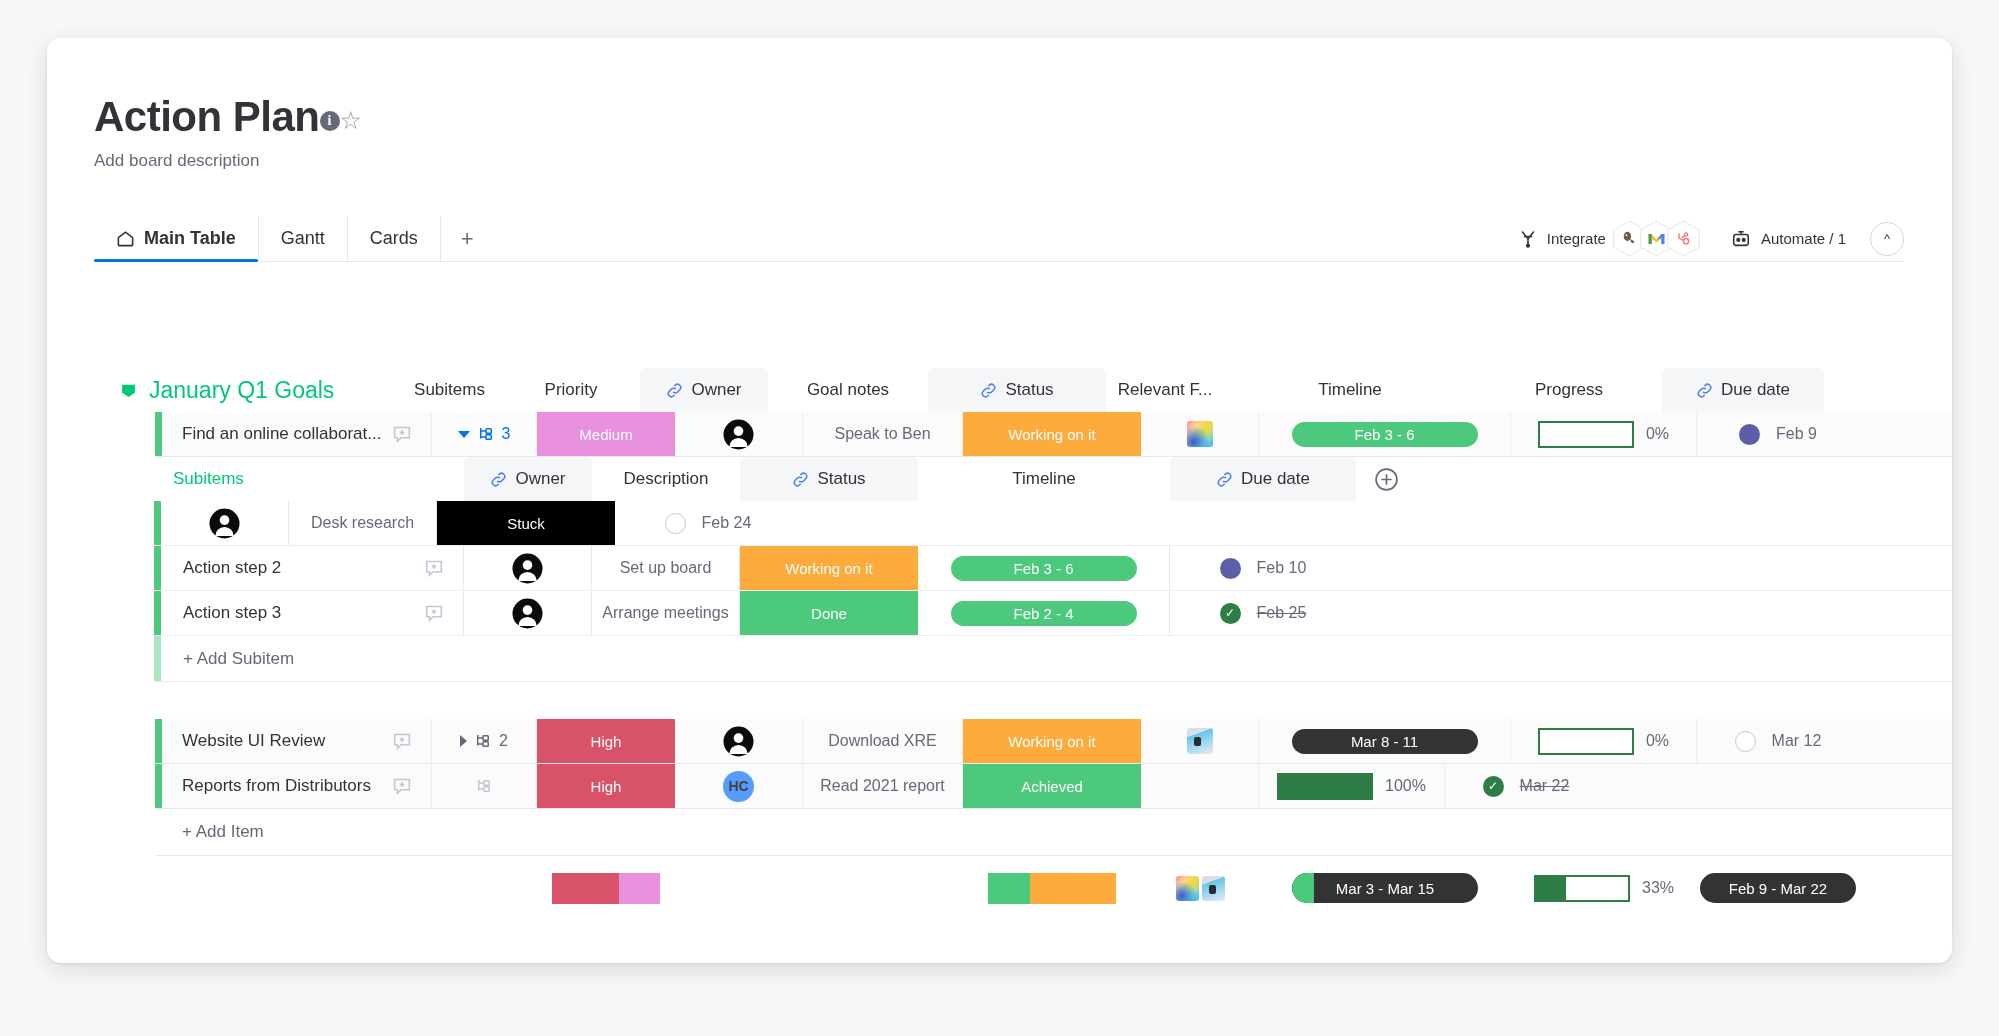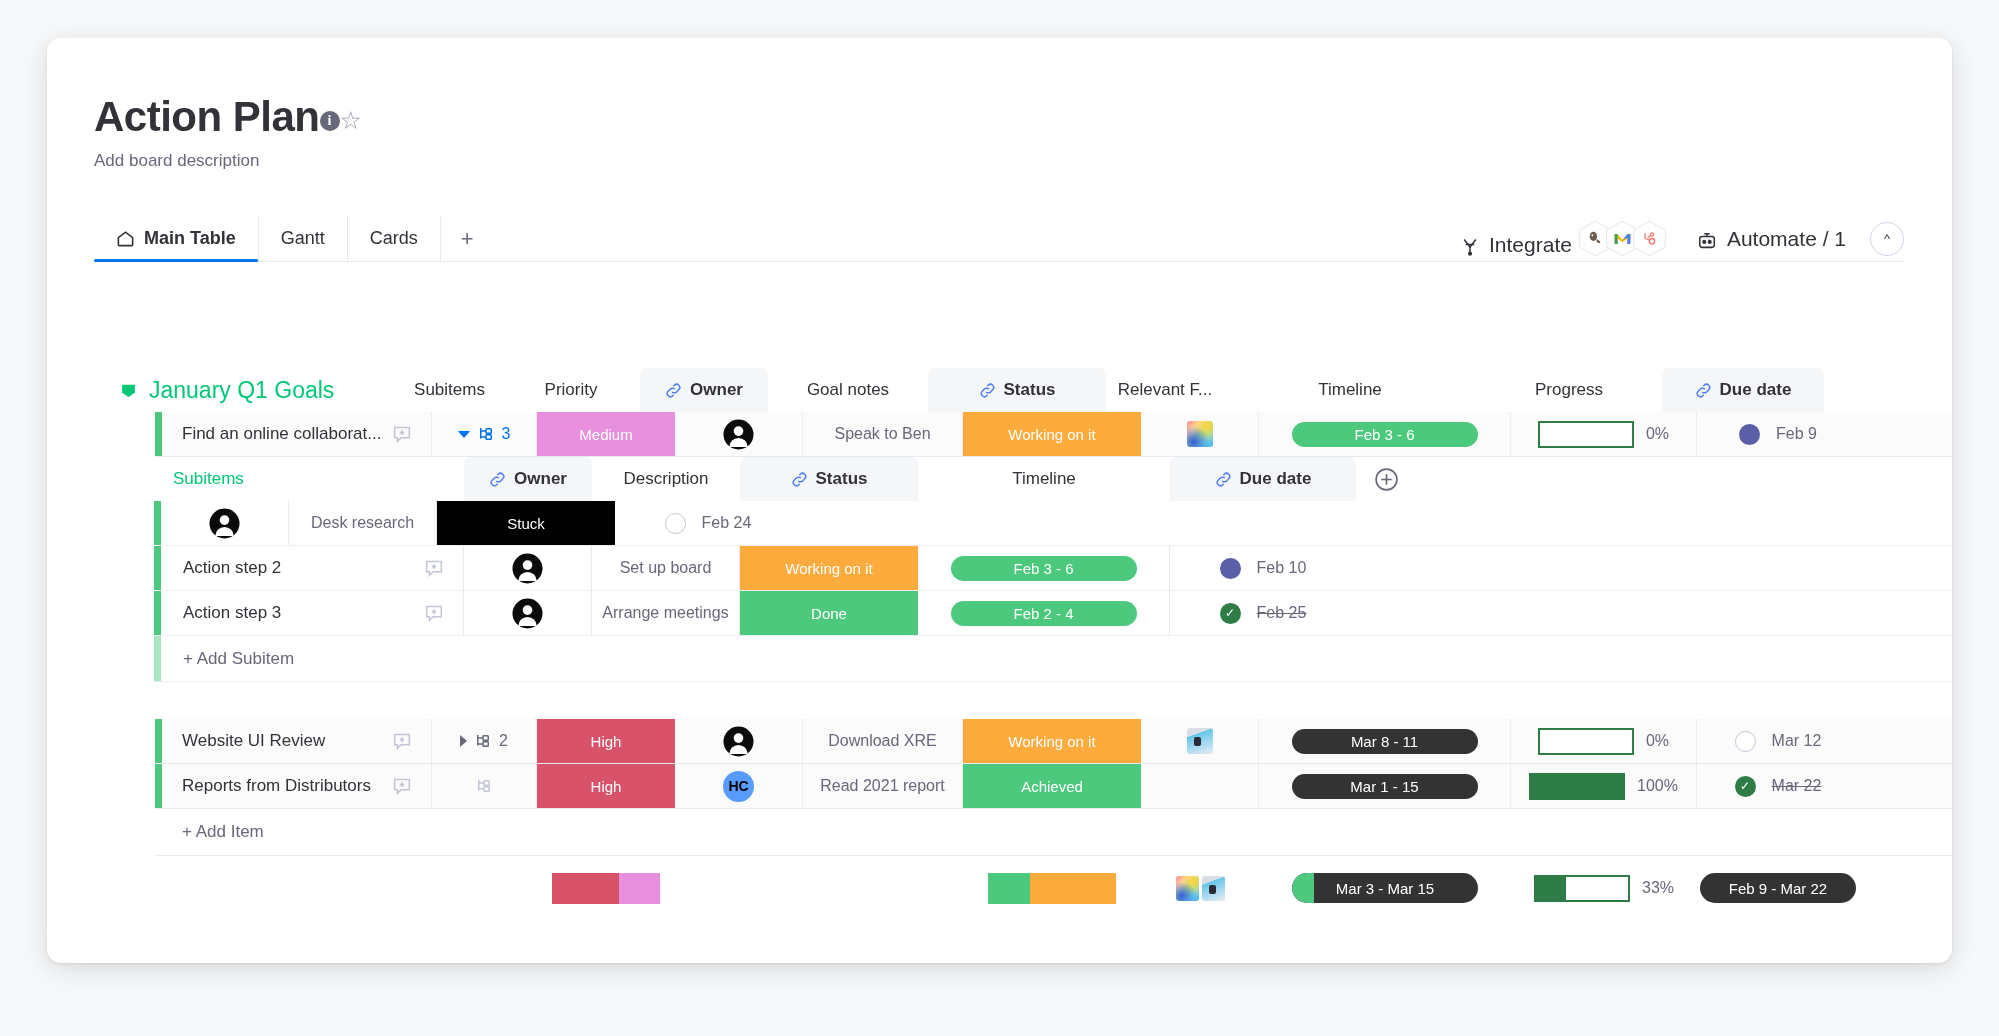--- a/index.html
+++ b/index.html
@@ -58,22 +58,22 @@
     height: 3px; background: #0073ea; border-radius: 2px;
   }
   .tab.plus { font-size: 22px; color: #676879; padding: 0 20px; border-right: none; }
   .home-glyph { width: 19px; height: 19px; display: block; }
 
   .tools-right {
     position: absolute; right: 0; top: 0; height: 45px;
     display: flex; align-items: center; gap: 18px;
   }
   .tool-btn {
-    display: flex; align-items: flex-end; gap: 9px;
-    font-size: 21px; color: #323338; padding: 4px 6px;
+    display: flex; align-items: center; gap: 9px;
+    font-size: 15px; color: #323338; padding: 4px 6px;
   }
   .integ-avatars { display: flex; align-items: center; margin-left: 4px; }
   .hexa {
     width: 33px; height: 36px; margin-left: -6px;
     display: flex; align-items: center; justify-content: center;
     clip-path: polygon(50% 0%, 100% 25%, 100% 75%, 50% 100%, 0% 75%, 0% 25%);
     background: #fff; border: 0;
     position: relative;
   }
   .hexa::before{
@@ -122,21 +122,21 @@
     padding-left: 73px;
   }
   .group-caret { color: #00c875; font-size: 15px; margin-right: 12px; display:flex; }
   .group-name { font-size: 23px; color: #00c875; font-weight: 400; }
 
   .head-cells { display: flex; align-items: flex-end; height: 44px; }
   .hcell {
     display: flex; align-items: center; justify-content: center; gap: 8px;
     font-size: 17px; color: #323338; height: 44px;
   }
-  .hcell.linked { background: #f5f6f8; border-radius: 6px 6px 0 0; font-weight: bold; }
+  .hcell.linked { background: #f5f6f8; border-radius: 6px 6px 0 0; }
   .link-glyph { width: 17px; height: 17px; display:block; }
 
   .cell {
     display: flex; align-items: center; justify-content: center;
     height: 100%; font-size: 16px; color: #676879;
     border-right: 1px solid #e6e9ef;
   }
   .row-main { height: 45px; background: #fbfbfc; border-bottom: 1px solid #e6e9ef; }
   .row-main .cell { border-right: 1px solid #eceef3; }
 
@@ -152,21 +152,21 @@
   .tri.right {
     border-top: 6px solid transparent; border-bottom: 6px solid transparent;
     border-left: 7px solid #676879; border-right: none;
   }
 
   .status-cell { color: #fff; font-size: 15px; border-right: none !important; }
 
   .avatar {
     width: 31px; height: 31px; border-radius: 50%;
     display: flex; align-items: center; justify-content: center;
-    color: #000000; font-size: 14px; font-weight: 700;
+    color: #404040; font-size: 14px; font-weight: 700;
   }
   .avatar.person { background: #fff; }
 
   .tl-pill {
     width: 186px; height: 25px; border-radius: 13px;
     display: flex; align-items: center; justify-content: center;
     color: #fff; font-size: 15px; position: relative; overflow: hidden;
   }
   .tl-fill { position: absolute; left: 0; top: 0; bottom: 0; border-radius: 13px; }
   .tl-text { position: relative; z-index: 2; }
@@ -678,25 +678,20 @@
           <span>HC</span>
         </span>
       </div>
       <div class="cell" style="width:160px;">
         <span>Read 2021 report</span>
       </div>
       <div class="cell status-cell" style="width:178px; background:#4dc97e;">
         <span>Achieved</span>
       </div>
       <div class="cell" style="width:118px;"></div>
-      <div class="cell" style="width:252px;">
-        <span class="tl-pill" style="background:#333333;">
-          <span class="tl-text">Mar 1 - 15</span>
-        </span>
-      </div>
       <div class="cell" style="width:186px;">
         <span class="prog-wrap">
           <span class="prog-bar">
               <span class="prog-fill" style="width:100%;"></span>
             </span>
           <span class="prog-text">100%</span>
         </span>
       </div>
       <div class="cell" style="width:162px; border-right:none;">
         <span class="due-wrap">

